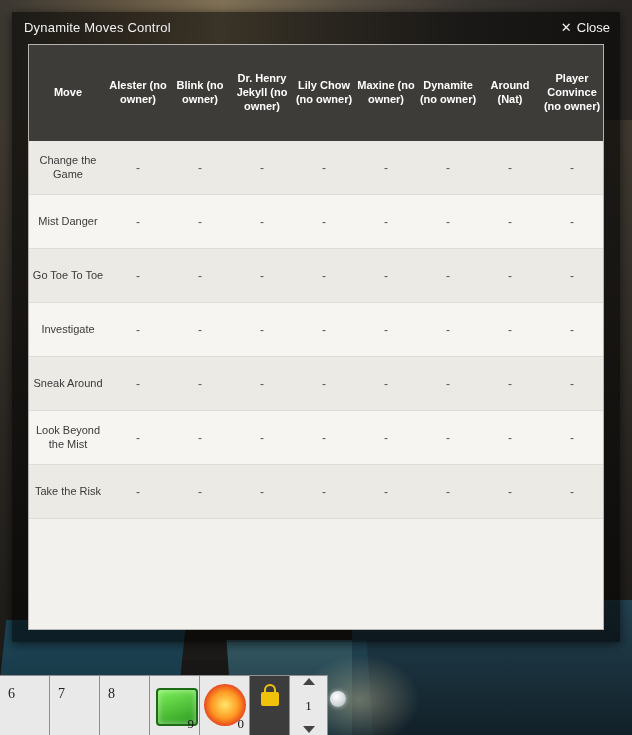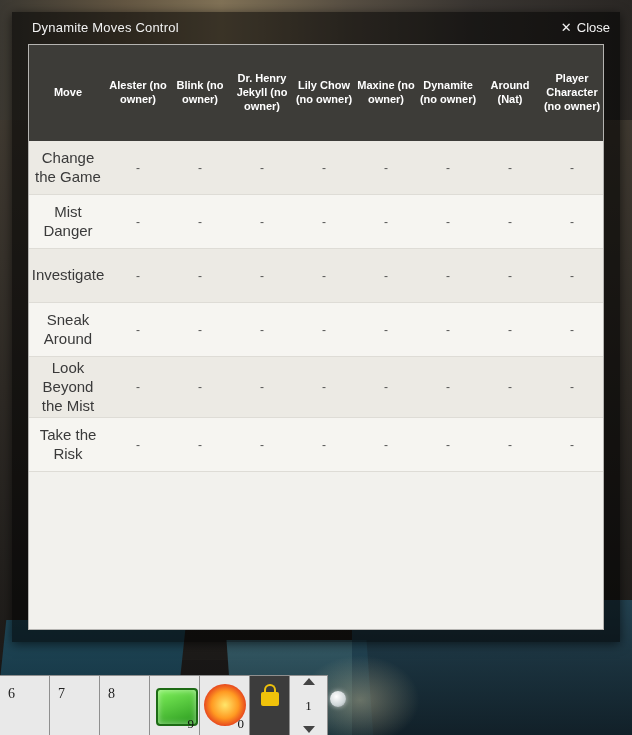--- a/index.html
+++ b/index.html
@@ -69,21 +69,21 @@
     height: 630px;
     background: rgba(0,0,0,0.55);
     color: #e8e8e8;
     box-shadow: 0 2px 10px rgba(0,0,0,.6);
   }
   #dialog-titlebar {
     height: 30px;
     display: flex;
     align-items: center;
     justify-content: space-between;
-    padding: 0 10px 0 20px;
+    padding: 0 10px 0 12px;
     box-sizing: border-box;
   }
   #dialog-title {
     font-size: 13px;
     color: #f2f2f2;
     letter-spacing: .2px;
   }
   #close-button {
     font-size: 13px;
     color: #f2f2f2;
@@ -129,21 +129,21 @@
   table.moves tbody td {
     text-align: center;
     vertical-align: middle;
     height: 49px;
     padding: 2px;
     color: #555;
     font-size: 12px;
     border-bottom: 1px solid #dedcd6;
   }
   table.moves tbody td.move-name {
-    font-size: 15px;
+    font-size: 11px;
     color: #3a3a3a;
     line-height: 1.25;
   }
   table.moves tbody tr:nth-child(odd) { background: #eceae4; }
   table.moves tbody tr:nth-child(even) { background: #f6f5f1; }
 
   .dash { color: #6b6b6b; }
 
   .dyn-icon {
     display: inline-block;
@@ -307,37 +307,48 @@
       <thead>
         <tr>
           <th class="col-move">Move</th>
           <th>Alester (no owner)</th>
           <th>Blink (no owner)</th>
           <th>Dr. Henry Jekyll (no owner)</th>
           <th>Lily Chow (no owner)</th>
           <th>Maxine (no owner)</th>
           <th>Dynamite (no owner)</th>
           <th>Around (Nat)</th>
-          <th>Player Character (no owner)</th>
+          <th>Player Convince (no owner)</th>
         </tr>
       </thead>
       <tbody id="moves-body">
           <tr>
             <td class="move-name">Change the Game</td>
             <td class="dash">-</td>
             <td class="dash">-</td>
             <td class="dash">-</td>
             <td class="dash">-</td>
             <td class="dash">-</td>
             <td class="dash">-</td>
             <td class="dash">-</td>
             <td class="dash">-</td>
           </tr>
           <tr>
             <td class="move-name">Mist Danger</td>
+            <td class="dash">-</td>
+            <td class="dash">-</td>
+            <td class="dash">-</td>
+            <td class="dash">-</td>
+            <td class="dash">-</td>
+            <td class="dash">-</td>
+            <td class="dash">-</td>
+            <td class="dash">-</td>
+          </tr>
+          <tr>
+            <td class="move-name">Go Toe To Toe</td>
             <td class="dash">-</td>
             <td class="dash">-</td>
             <td class="dash">-</td>
             <td class="dash">-</td>
             <td class="dash">-</td>
             <td class="dash">-</td>
             <td class="dash">-</td>
             <td class="dash">-</td>
           </tr>
           <tr>

